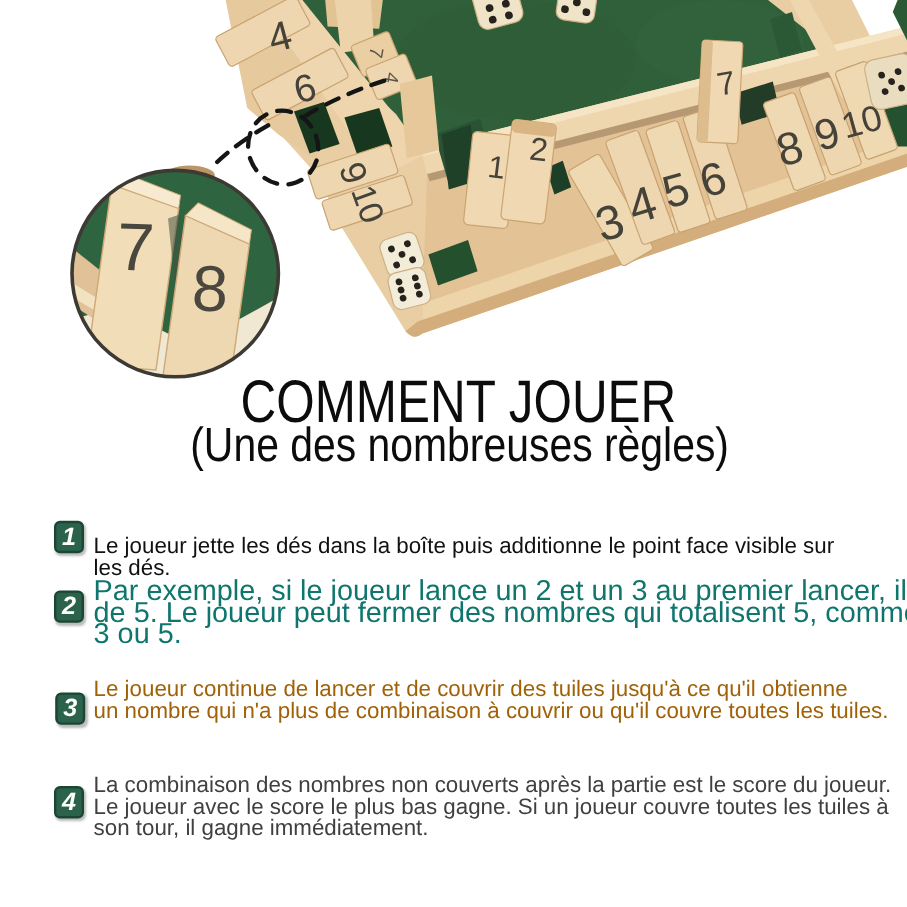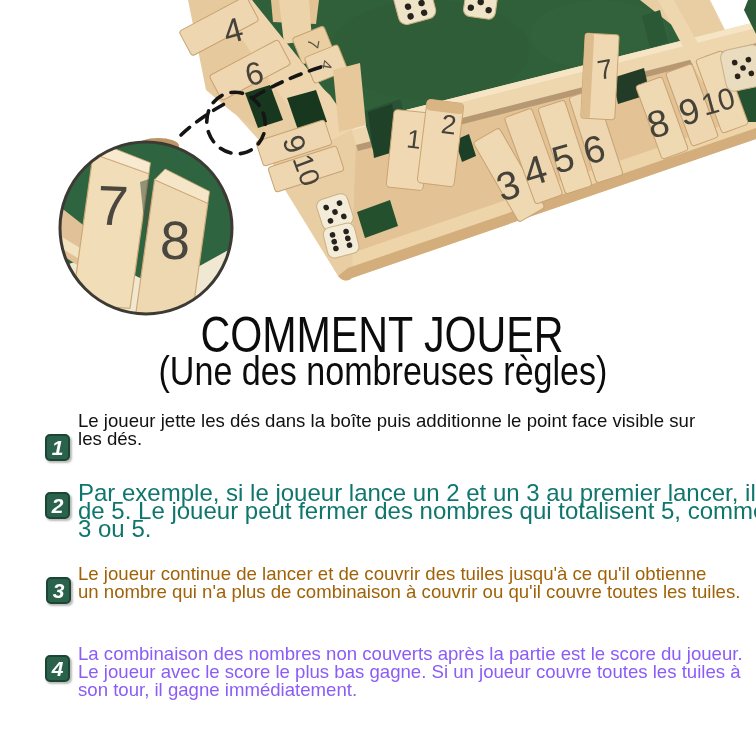--- a/index.html
+++ b/index.html
@@ -247,25 +247,25 @@
     <circle cx="146" cy="228" r="86" fill="none" stroke="#3d3a34" stroke-width="3"></circle>
   </g>
 </svg>
 
 <div class="abs" style="left:4px;top:306px;width:756px;text-align:center;font-size:50px;color:#0c0c0c;transform:scaleX(0.824);white-space:nowrap;">COMMENT JOUER</div>
 
 <div class="abs" style="left:5px;top:349px;width:756px;text-align:center;font-size:40px;color:#0c0c0c;transform:scaleX(0.852);white-space:nowrap;">(Une des nombreuses règles)</div>
 
 <div class="abs" style="left:45px;top:434px;width:25px;height:27px;background:#2b624c;border:2px solid #1c4634;border-radius:5px;box-sizing:border-box;box-shadow:1.5px 2px 2px rgba(60,60,60,0.35);color:#fff;font-size:21px;font-weight:bold;font-style:italic;text-align:center;line-height:23px;">1</div>
 
-<div class="abs" style="left:78px;top:412px;font-size:18.6px;line-height:18px;color:#111;white-space:nowrap;">Le joueur jette les dés dans la boîte puis additionne le point face visible sur<br>les dés.</div>
+<div class="abs" style="left:78px;top:446px;font-size:18.6px;line-height:18px;color:#111;white-space:nowrap;">Le joueur jette les dés dans la boîte puis additionne le point face visible sur<br>les dés.</div>
 
 <div class="abs" style="left:45px;top:492px;width:25px;height:27px;background:#2b624c;border:2px solid #1c4634;border-radius:5px;box-sizing:border-box;box-shadow:1.5px 2px 2px rgba(60,60,60,0.35);color:#fff;font-size:21px;font-weight:bold;font-style:italic;text-align:center;line-height:23px;">2</div>
 
 <div class="abs" style="left:78px;top:484px;font-size:24px;line-height:18px;color:#0f766e;white-space:nowrap;">Par exemple, si le joueur lance un 2 et un 3 au premier lancer, il aura un total<br>de 5. Le joueur peut fermer des nombres qui totalisent 5, comme 1 et 4, 2 et<br>3 ou 5.</div>
 
 <div class="abs" style="left:46px;top:577px;width:25px;height:27px;background:#2b624c;border:2px solid #1c4634;border-radius:5px;box-sizing:border-box;box-shadow:1.5px 2px 2px rgba(60,60,60,0.35);color:#fff;font-size:21px;font-weight:bold;font-style:italic;text-align:center;line-height:23px;">3</div>
 
 <div class="abs" style="left:78px;top:565px;font-size:18.6px;line-height:18px;color:#a16207;white-space:nowrap;">Le joueur continue de lancer et de couvrir des tuiles jusqu'à ce qu'il obtienne<br>un nombre qui n'a plus de combinaison à couvrir ou qu'il couvre toutes les tuiles.</div>
 
 <div class="abs" style="left:45px;top:655px;width:25px;height:27px;background:#2b624c;border:2px solid #1c4634;border-radius:5px;box-sizing:border-box;box-shadow:1.5px 2px 2px rgba(60,60,60,0.35);color:#fff;font-size:21px;font-weight:bold;font-style:italic;text-align:center;line-height:23px;">4</div>
 
-<div class="abs" style="left:78px;top:645px;font-size:18.6px;line-height:18px;color:#8b5cf6;white-space:nowrap;">La combinaison des nombres non couverts après la partie est le score du joueur.<br>Le joueur avec le score le plus bas gagne. Si un joueur couvre toutes les tuiles à<br>son tour, il gagne immédiatement.</div>
+<div class="abs" style="left:78px;top:645px;font-size:18.6px;line-height:18px;color:#404040;white-space:nowrap;">La combinaison des nombres non couverts après la partie est le score du joueur.<br>Le joueur avec le score le plus bas gagne. Si un joueur couvre toutes les tuiles à<br>son tour, il gagne immédiatement.</div>
 
 </body></html>

